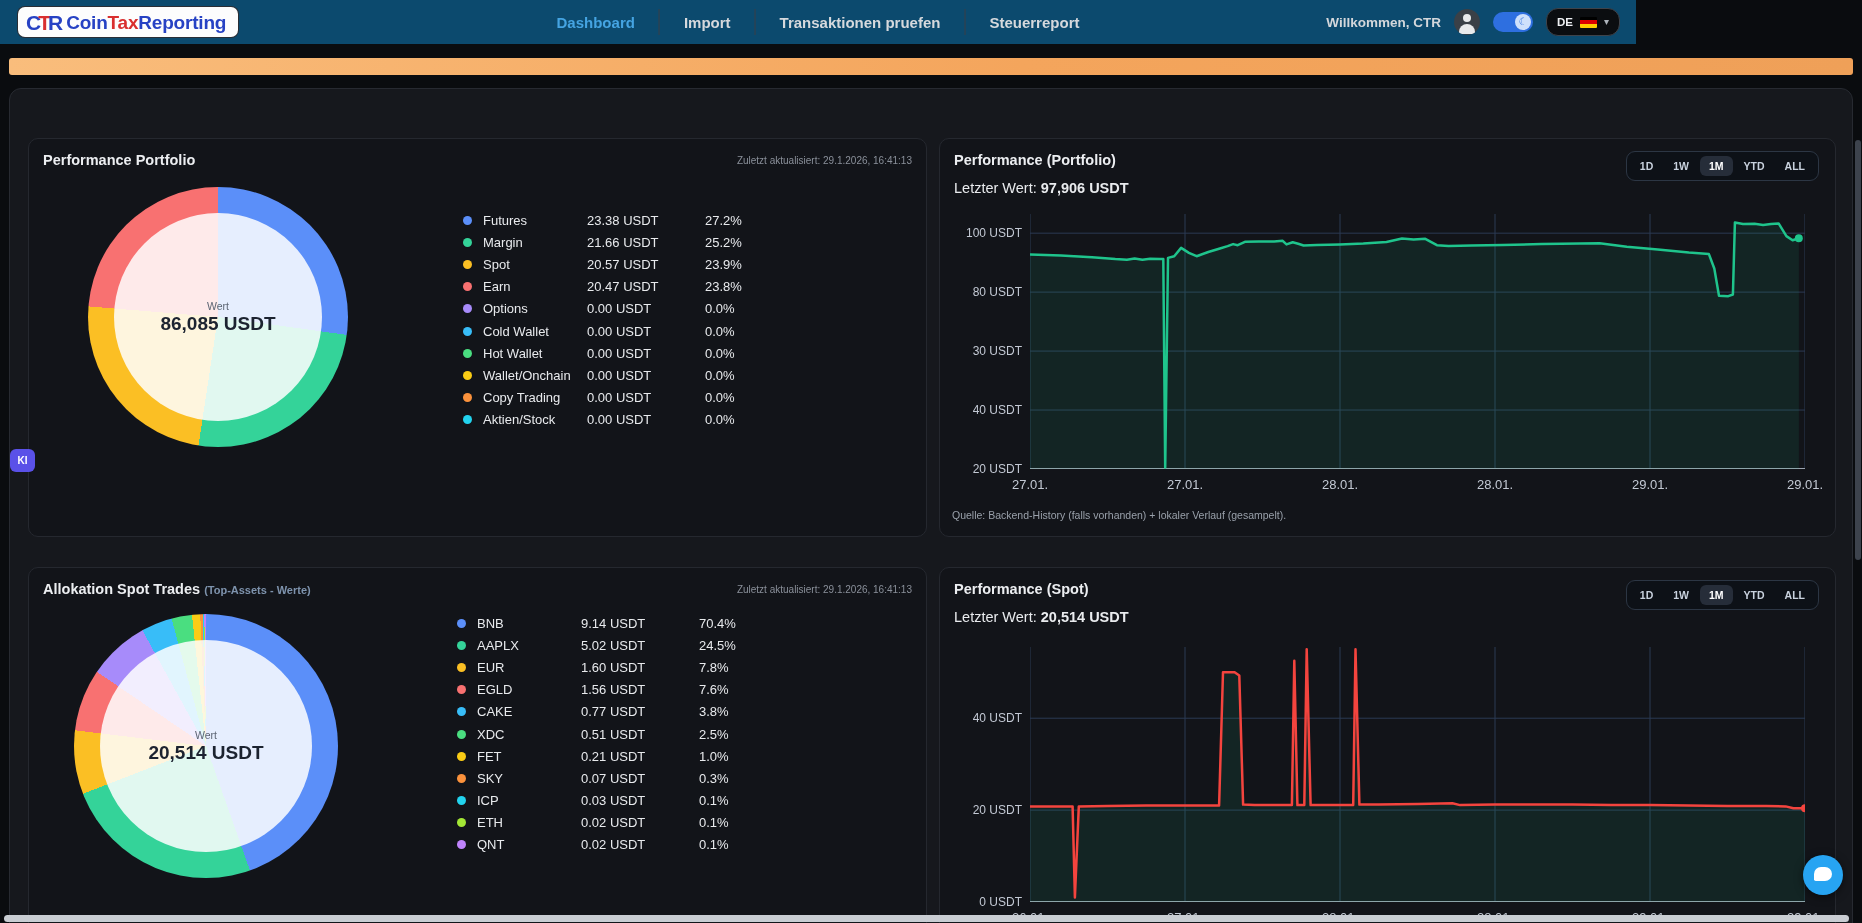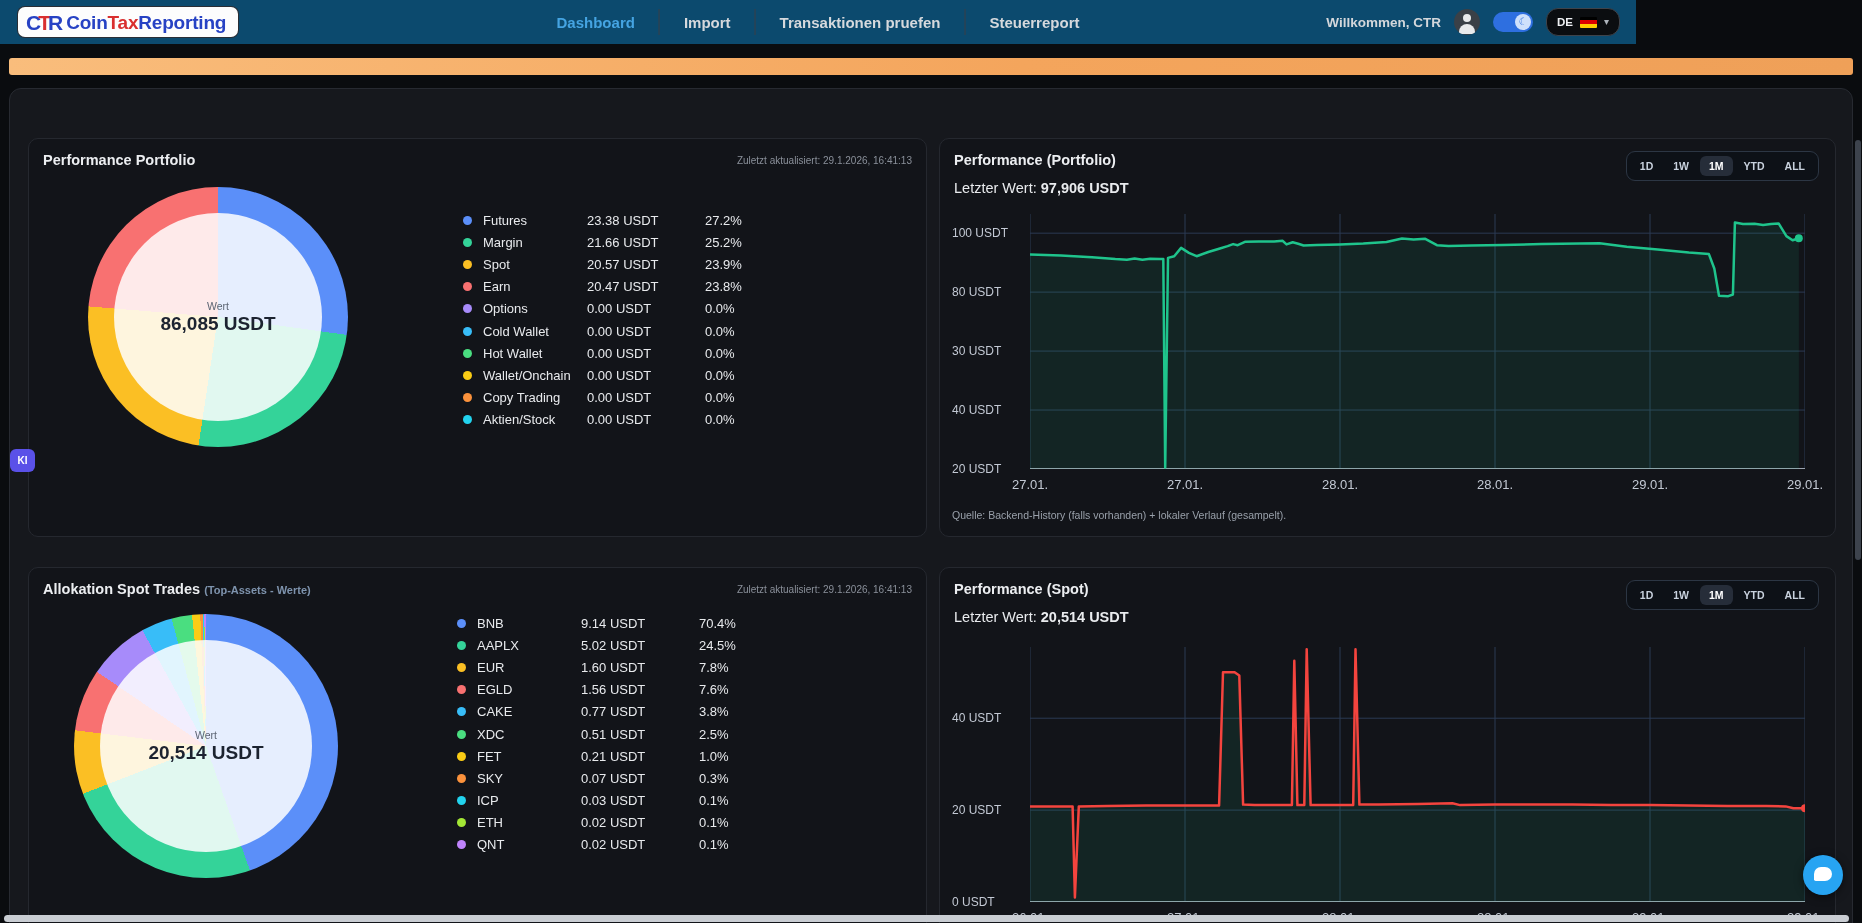--- a/index.html
+++ b/index.html
@@ -69,21 +69,21 @@
 
   
   .lastval{position:absolute;left:14px;top:41px;font-size:14.5px;color:#e9ebee;}
   .lastval b{font-weight:800;}
   .range-group{position:absolute;right:16px;top:12px;display:flex;gap:2px;background:#0d1117;border:1px solid #2c3644;border-radius:9px;padding:4px;}
   .range-btn{font-size:10.5px;font-weight:800;color:#c9d2de;padding:4px 9px;border-radius:6px;cursor:pointer;}
   .range-btn.active{background:#262d39;color:#ffffff;}
   .perf-plot{position:absolute;left:90px;width:775px;height:255px;}
   .plot-2{top:75px;}
   .plot-4{top:79px;}
-  .axis-y{position:absolute;font-size:12px;color:#c3c9d4;text-align:left;width:70px;transform:translateY(-50%);}
+  .axis-y{position:absolute;font-size:12px;color:#c3c9d4;text-align:right;width:70px;transform:translateY(-50%);}
   .axis-x{position:absolute;font-size:13px;color:#c3c9d4;transform:translateX(-50%);white-space:nowrap;}
   .source-note{position:absolute;left:12px;top:370px;font-size:10.5px;color:#99a0aa;}
 
   
   .ki-badge{position:absolute;left:10px;top:449px;width:25px;height:23px;background:#5a51e8;border-radius:6px;color:#fff;font-size:10px;font-weight:800;display:flex;align-items:center;justify-content:center;cursor:pointer;z-index:30;}
   .chat-fab{position:absolute;left:1803px;top:855px;width:40px;height:40px;border-radius:50%;background:#27a4f2;cursor:pointer;z-index:30;box-shadow:0 2px 8px rgba(0,0,0,.5);}
   .chat-fab:before{content:"";position:absolute;left:11px;top:12px;width:18px;height:14px;background:#fff;border-radius:8px 8px 8px 2px;}
   .vscroll{position:absolute;right:1px;top:140px;width:6px;height:420px;border-radius:3px;background:#3d434d;z-index:40;cursor:pointer;}
   .hscroll{position:absolute;left:4px;top:915px;width:1845px;height:7px;border-radius:4px;background:#c9cdd3;z-index:40;cursor:pointer;}
 </style>

